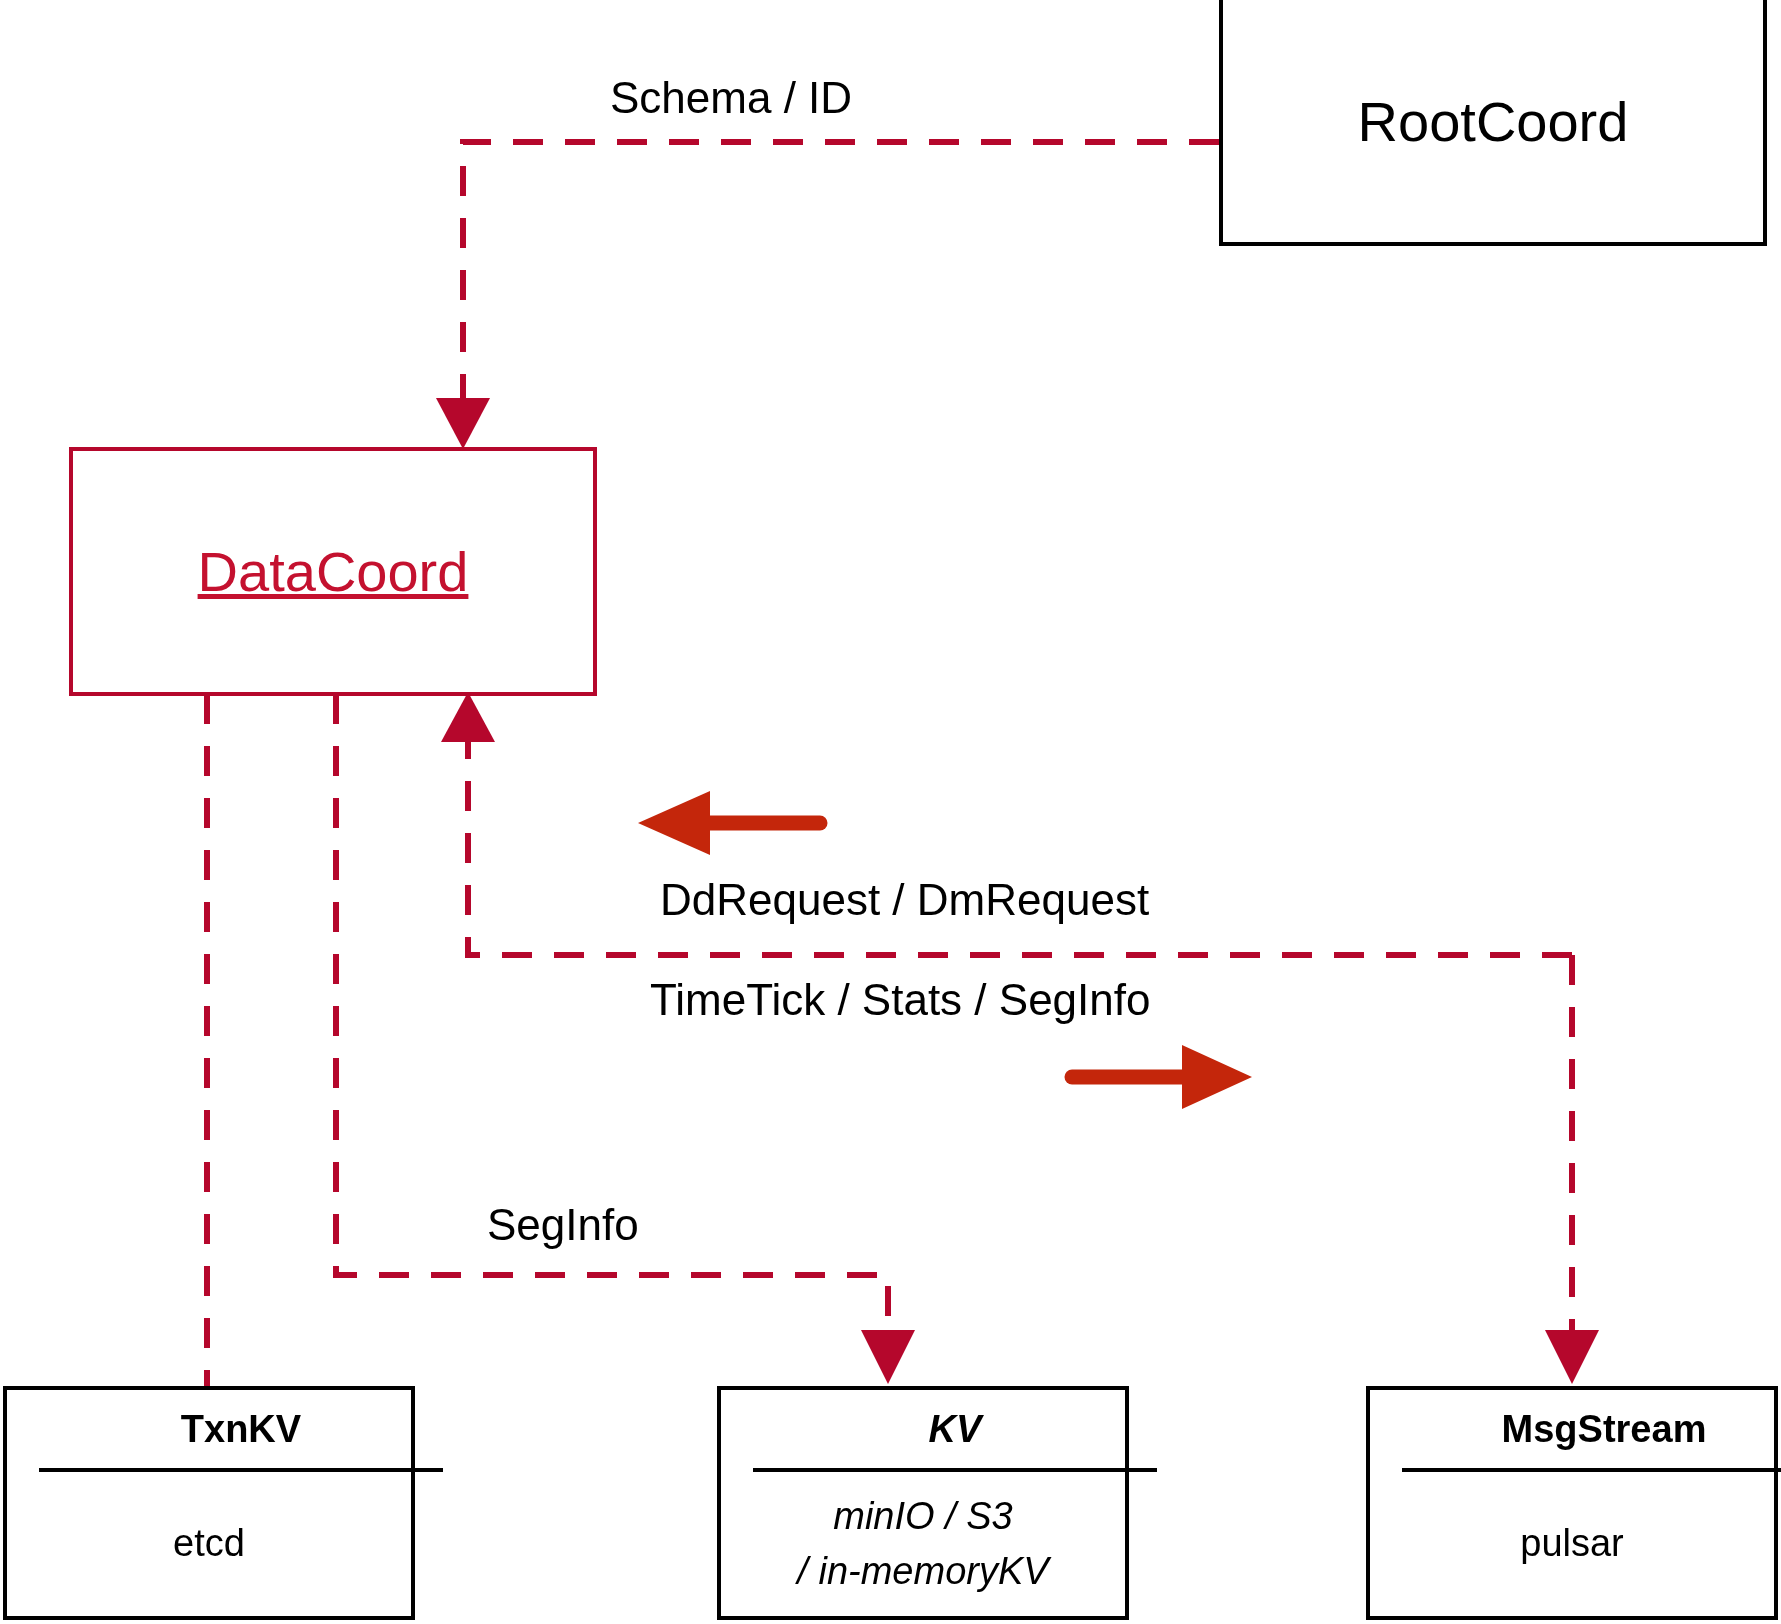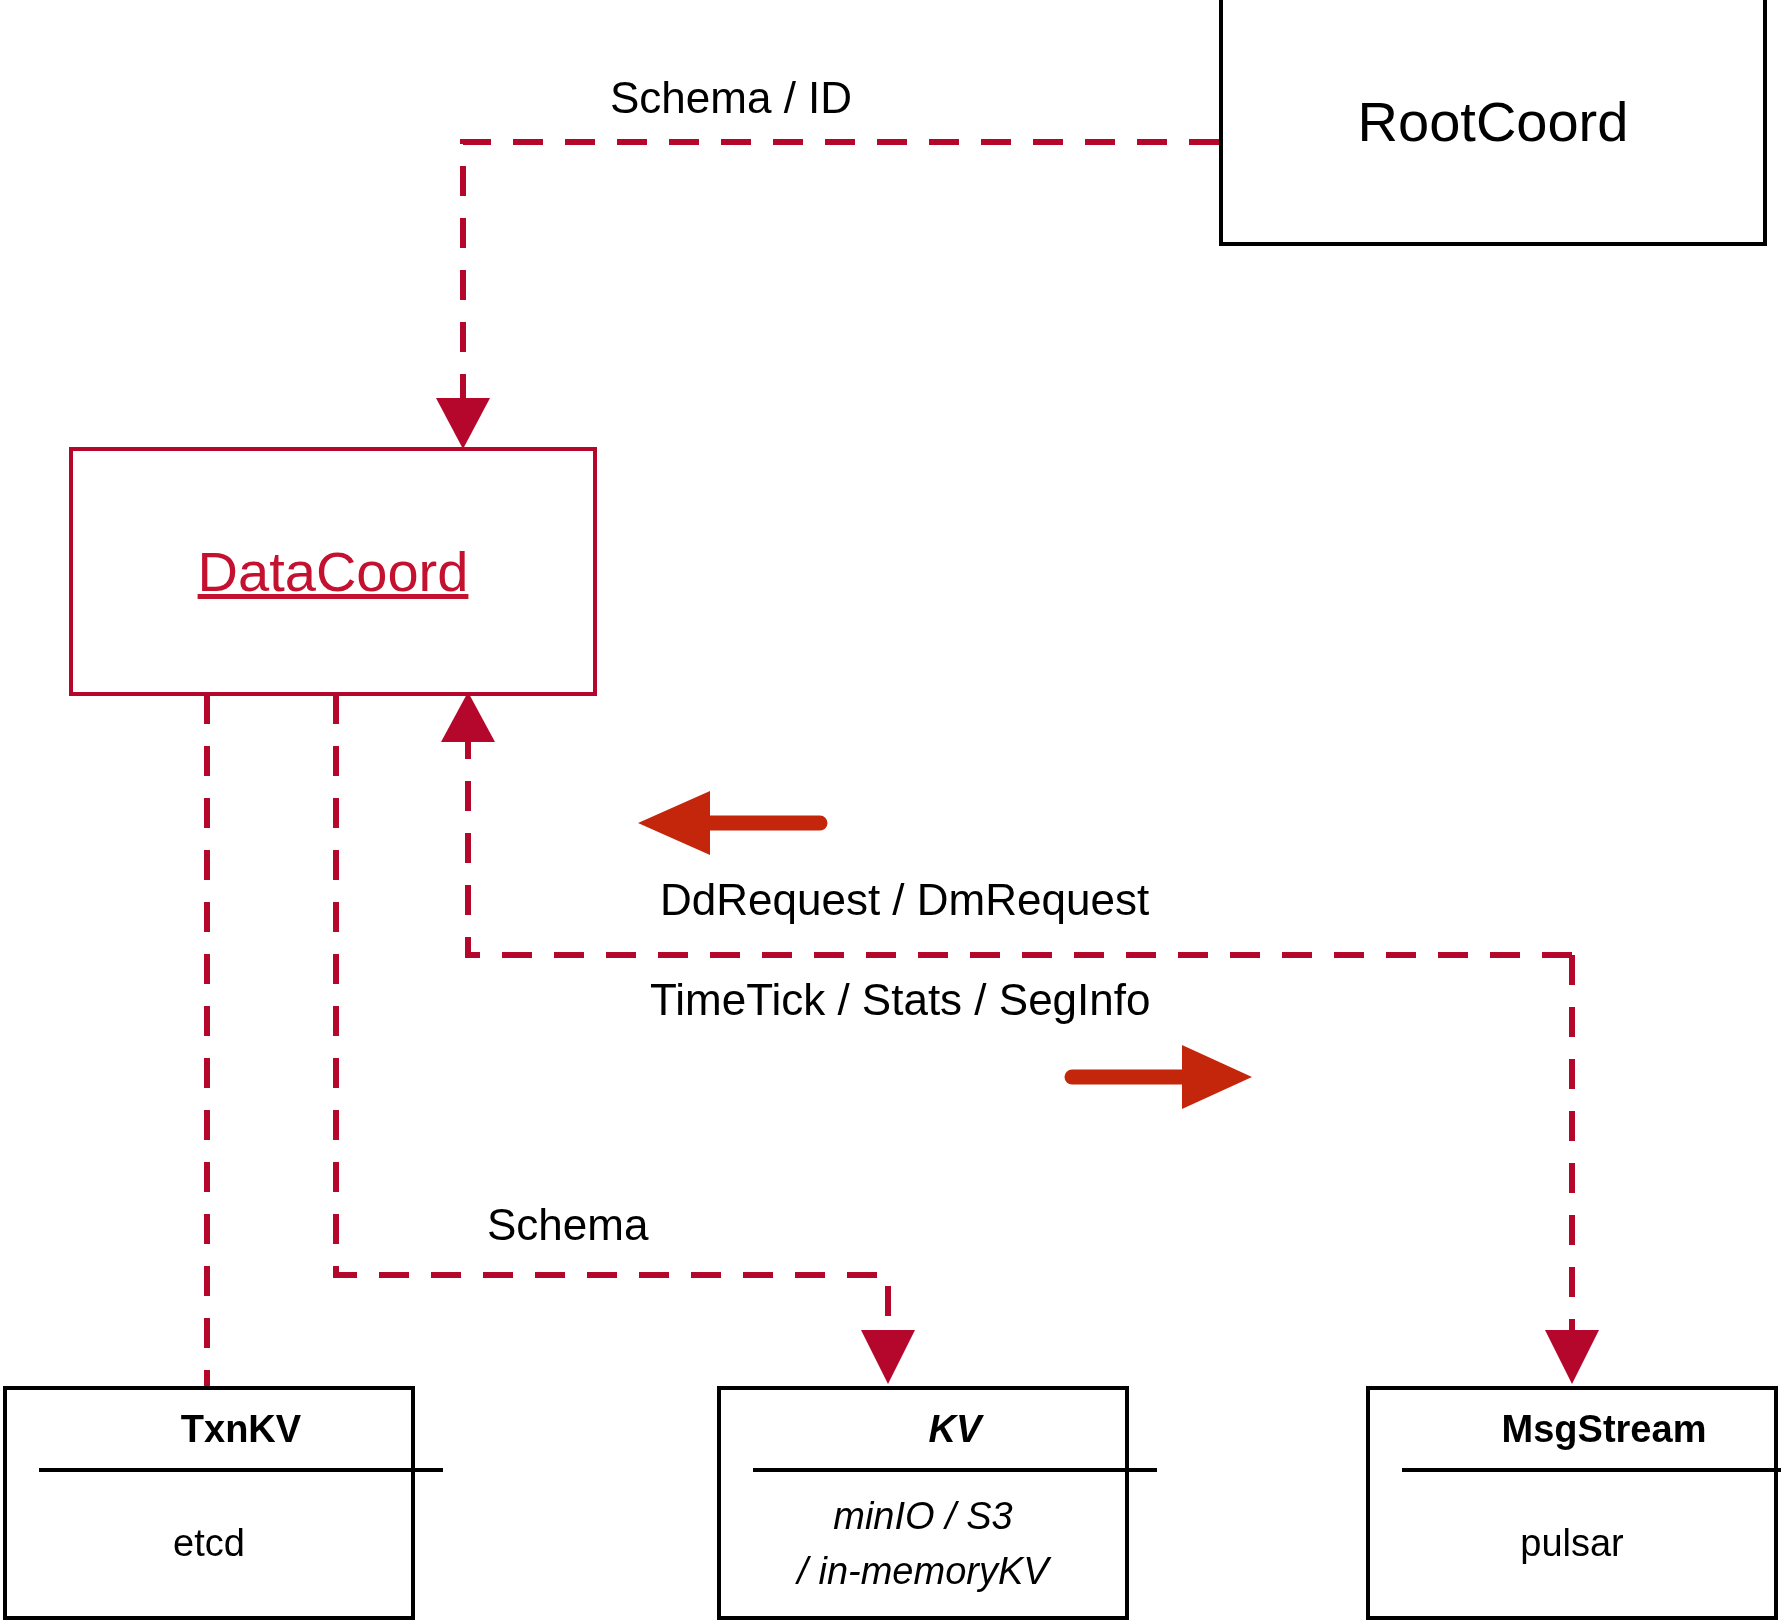--- a/index.html
+++ b/index.html
@@ -161,15 +161,15 @@
       <span>pulsar</span>
     </div>
   </div>
 
   <div class="edge-label" style="left:610px; top:73px;">Schema / ID</div>
 
   <div class="edge-label" style="left:660px; top:875px;">DdRequest / DmRequest</div>
 
   <div class="edge-label" style="left:650px; top:975px;">TimeTick / Stats / SegInfo</div>
 
-  <div class="edge-label" style="left:487px; top:1200px;">Schema</div>
+  <div class="edge-label" style="left:487px; top:1200px;">SegInfo</div>
 
 </div>
 
 </body></html>

